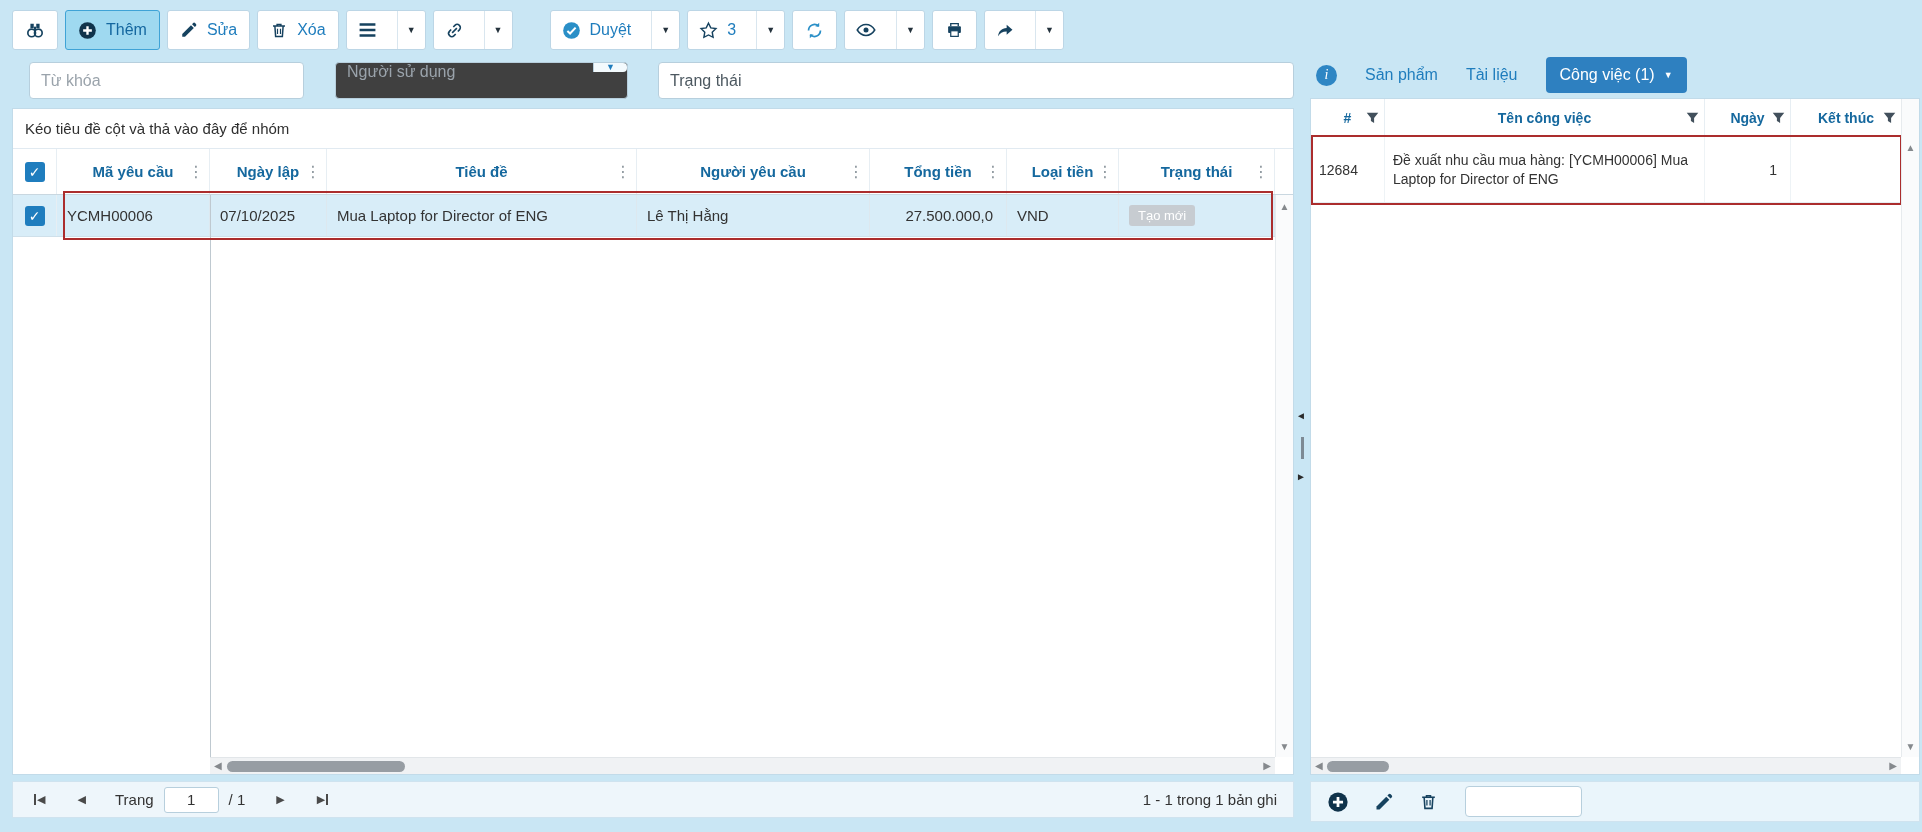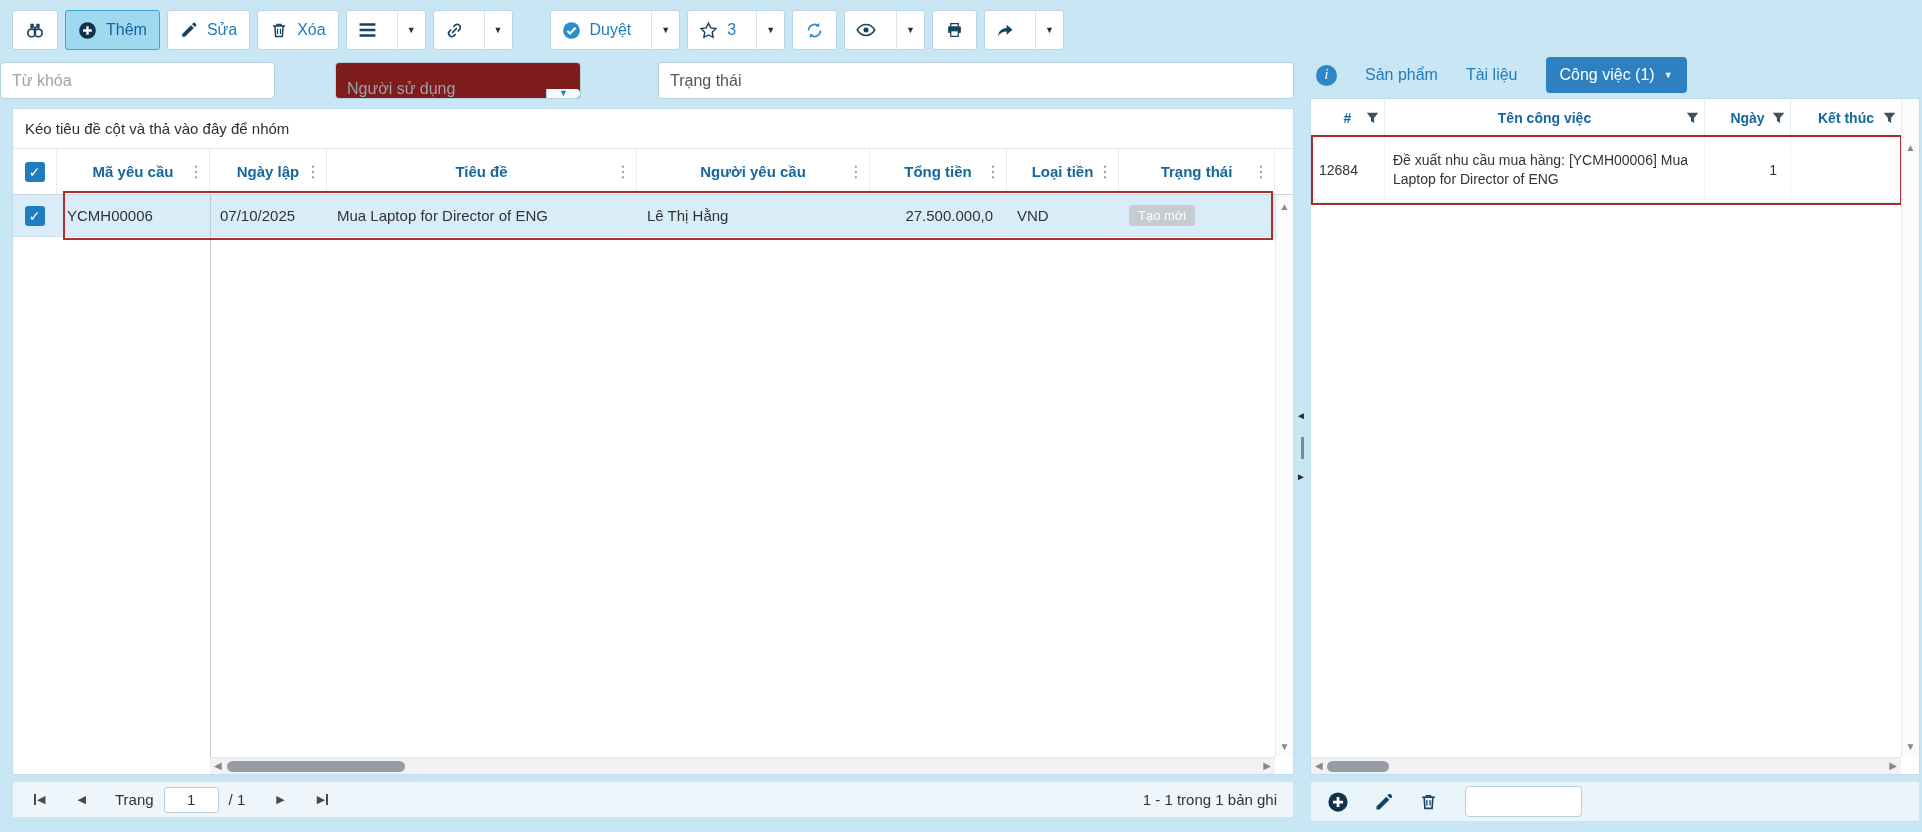--- a/index.html
+++ b/index.html
@@ -17,24 +17,24 @@
   .tbtn{display:flex;align-items:center;gap:9px;background:#fff;border:1px solid #bcd6e6;border-radius:3px;padding:0 12px;color:#1f7dbd;font-size:16px;cursor:pointer}
   .tbtn.active{background:#9fd9f0;border-color:#3fa3d6;color:#14679f}
   .tbtn.split{padding:0}
   .tbtn.split .main{display:flex;align-items:center;gap:9px;padding:0 11px;height:100%}
   .tbtn.split .caret-part{display:flex;align-items:center;padding:0 9px;border-left:1px solid #d9e6ef;height:100%;cursor:pointer}
   .gap-before{margin-left:30px}
 
   
   .f-input{position:absolute;top:62px;height:37px;background:#fff;border:1px solid #b7cfdd;border-radius:4px;font-size:16px;padding:0 11px;color:#444}
   .f-input::placeholder{color:#9aa3ab;opacity:1}
-  #f-keyword{left:0;width:275px}
+  #f-keyword{left:29px;width:275px}
   #f-status{left:658px;width:636px}
   #f-status::placeholder{color:#4c5860}
-  .f-select{position:absolute;top:62px;left:335px;width:246px;height:37px;background:#7f1d1d;border:1px solid #b7cfdd;border-radius:4px;display:flex;align-items:flex-end;cursor:pointer}
+  .f-select{position:absolute;top:62px;left:335px;width:293px;height:37px;background:#404040;border:1px solid #b7cfdd;border-radius:4px;display:flex;align-items:flex-start;cursor:pointer}
   .f-select .sel-text{flex:1;display:flex;align-items:center;padding:0 11px;color:#9aa3ab;font-size:16px}
   .f-select .sel-btn{width:34px;border-left:1px solid #b7cfdd;display:flex;align-items:center;justify-content:center;background:#f3fafd;border-radius:0 4px 4px 0}
   .f-select .sel-btn .caret{color:#1f7dbd}
 
   
   .left-panel{position:absolute;left:12px;top:108px;width:1282px;height:667px;background:#fff;border:1px solid #c2dbe9}
   .group-hint{height:40px;line-height:39px;padding-left:12px;font-size:15px;color:#2f2f2f;border-bottom:1px solid #e1eaf1}
   .gcols{display:grid;grid-template-columns:44px 153px 117px 310px 233px 137px 112px 156px}
   .ghead{height:46px;border-bottom:1px solid #c9d7e0}
   .hcell{position:relative;display:flex;align-items:center;justify-content:center;font-weight:bold;font-size:15px;color:#15689e;border-right:1px solid #e7eef3}

